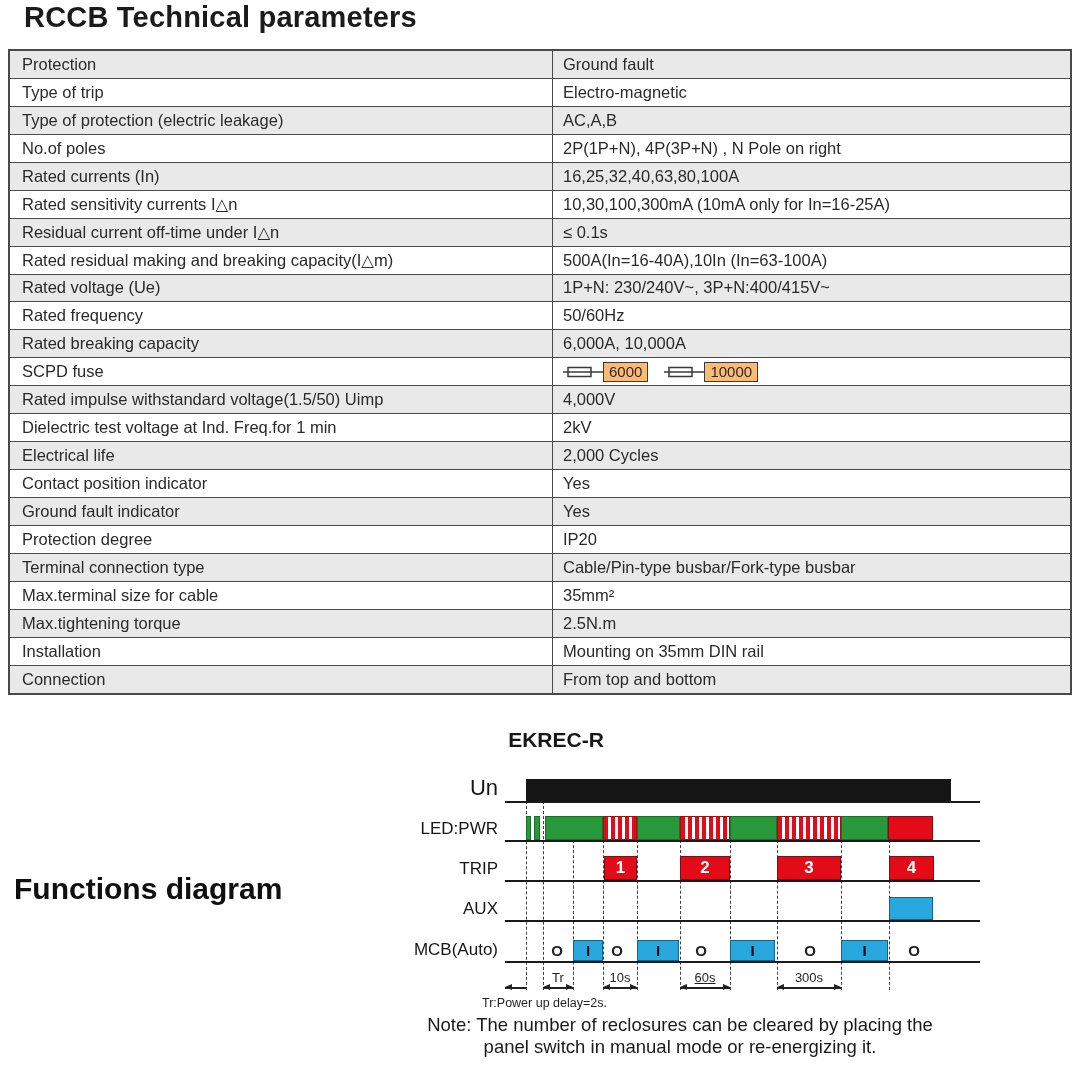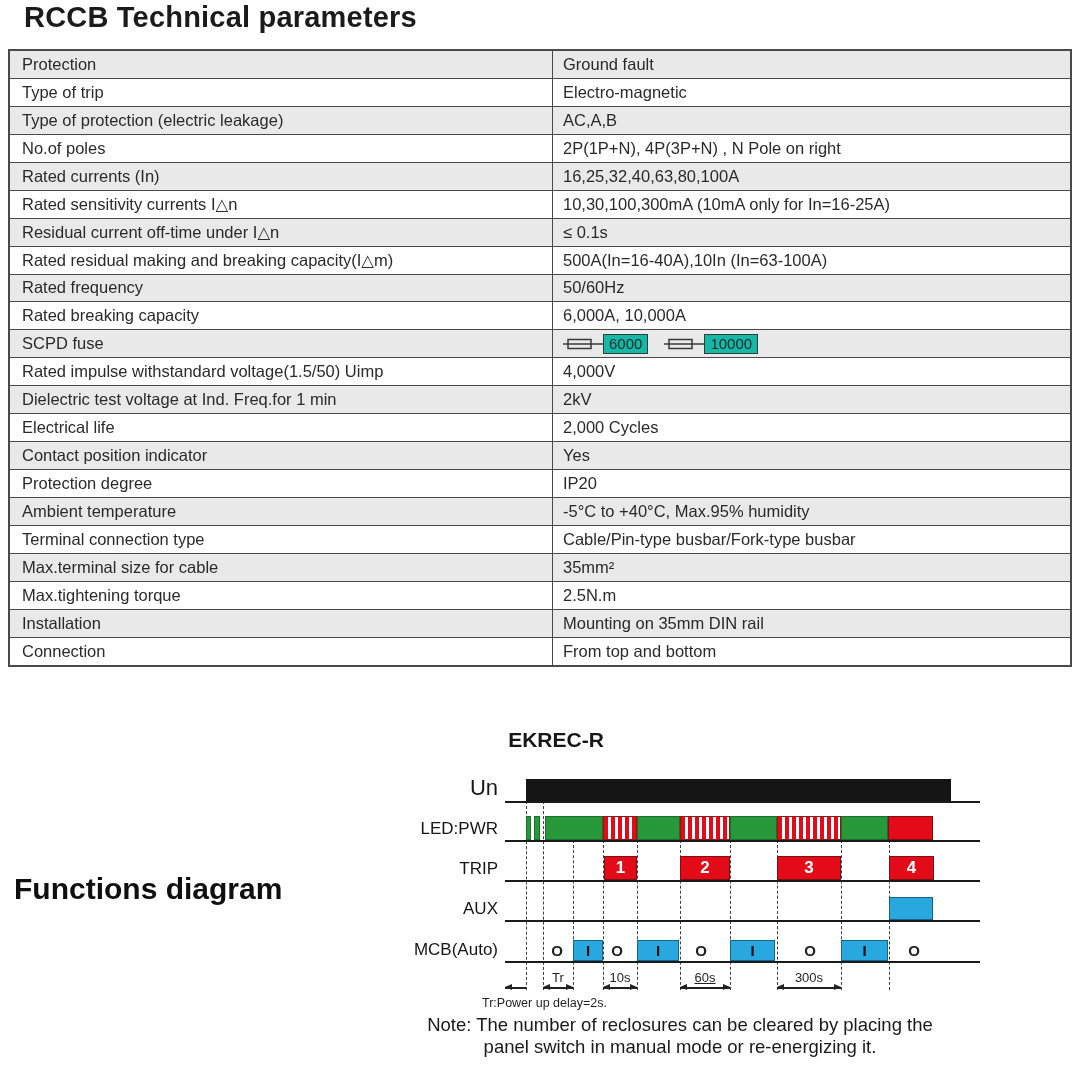--- a/index.html
+++ b/index.html
@@ -22,21 +22,21 @@
     border-top:1.5px solid #4a4a4a;overflow:hidden;white-space:nowrap;color:#2a2a2a;
   }
   #params-table tr:first-child td{border-top:none;}
   #params-table td.p-label{width:529px;padding-left:12px;border-right:1.5px solid #4a4a4a;}
   #params-table td.p-value{padding-left:10px;}
   #params-table tr:nth-child(odd){background:#e9e9e9;}
   .fuse-wrap{display:flex;align-items:center;gap:16px;}
   .fuse-item{display:flex;align-items:center;}
   .fuse-box{
     display:inline-flex;align-items:center;border:1.5px solid #3a3a3a;
-    padding:0 5px;font-size:15px;height:18px;line-height:17px;background:#14b8a6;color:#2a2a2a;
+    padding:0 5px;font-size:15px;height:18px;line-height:17px;background:#fdba74;color:#2a2a2a;
   }
 
   
   #fn-heading{left:14px;top:872px;font-size:30px;font-weight:700;color:#0f0f0f;}
   #diagram{left:390px;top:720px;width:672px;height:300px;}
   #ekrec{position:absolute;left:86px;top:8px;width:160px;text-align:center;font-size:21px;font-weight:700;color:#161616;}
   #tr-note{position:absolute;left:92px;top:276px;font-size:12.5px;color:#1f1f1f;}
   .dg-label{position:absolute;left:0;width:108px;text-align:right;color:#161616;}
   .hline{position:absolute;background:#1a1a1a;height:1.5px;}
   .dash{position:absolute;width:0;border-left:1.5px dashed #3e3e3e;}
@@ -84,20 +84,24 @@
         <td class="p-label">Rated sensitivity currents I△n</td>
         <td class="p-value">10,30,100,300mA (10mA only for In=16-25A)</td>
       </tr>
       <tr>
         <td class="p-label">Residual current off-time under I△n</td>
         <td class="p-value">≤ 0.1s</td>
       </tr>
       <tr>
         <td class="p-label">Rated residual making and breaking capacity(I△m)</td>
         <td class="p-value">500A(In=16-40A),10In (In=63-100A)</td>
+      </tr>
+      <tr>
+        <td class="p-label">Rated voltage (Ue)</td>
+        <td class="p-value">1P+N: 230/240V~, 3P+N:400/415V~</td>
       </tr>
       <tr>
         <td class="p-label">Rated frequency</td>
         <td class="p-value">50/60Hz</td>
       </tr>
       <tr>
         <td class="p-label">Rated breaking capacity</td>
         <td class="p-value">6,000A, 10,000A</td>
       </tr>
       <tr>
@@ -131,26 +135,26 @@
       </tr>
       <tr>
         <td class="p-label">Electrical life</td>
         <td class="p-value">2,000 Cycles</td>
       </tr>
       <tr>
         <td class="p-label">Contact position indicator</td>
         <td class="p-value">Yes</td>
       </tr>
       <tr>
+        <td class="p-label">Ground fault indicator</td>
+        <td class="p-value">Yes</td>
+      </tr>
+      <tr>
         <td class="p-label">Protection degree</td>
         <td class="p-value">IP20</td>
-      </tr>
-      <tr>
-        <td class="p-label">Ambient temperature</td>
-        <td class="p-value">-5°C to +40°C, Max.95% humidity</td>
       </tr>
       <tr>
         <td class="p-label">Terminal connection type</td>
         <td class="p-value">Cable/Pin-type busbar/Fork-type busbar</td>
       </tr>
       <tr>
         <td class="p-label">Max.terminal size for cable</td>
         <td class="p-value">35mm²</td>
       </tr>
       <tr>

